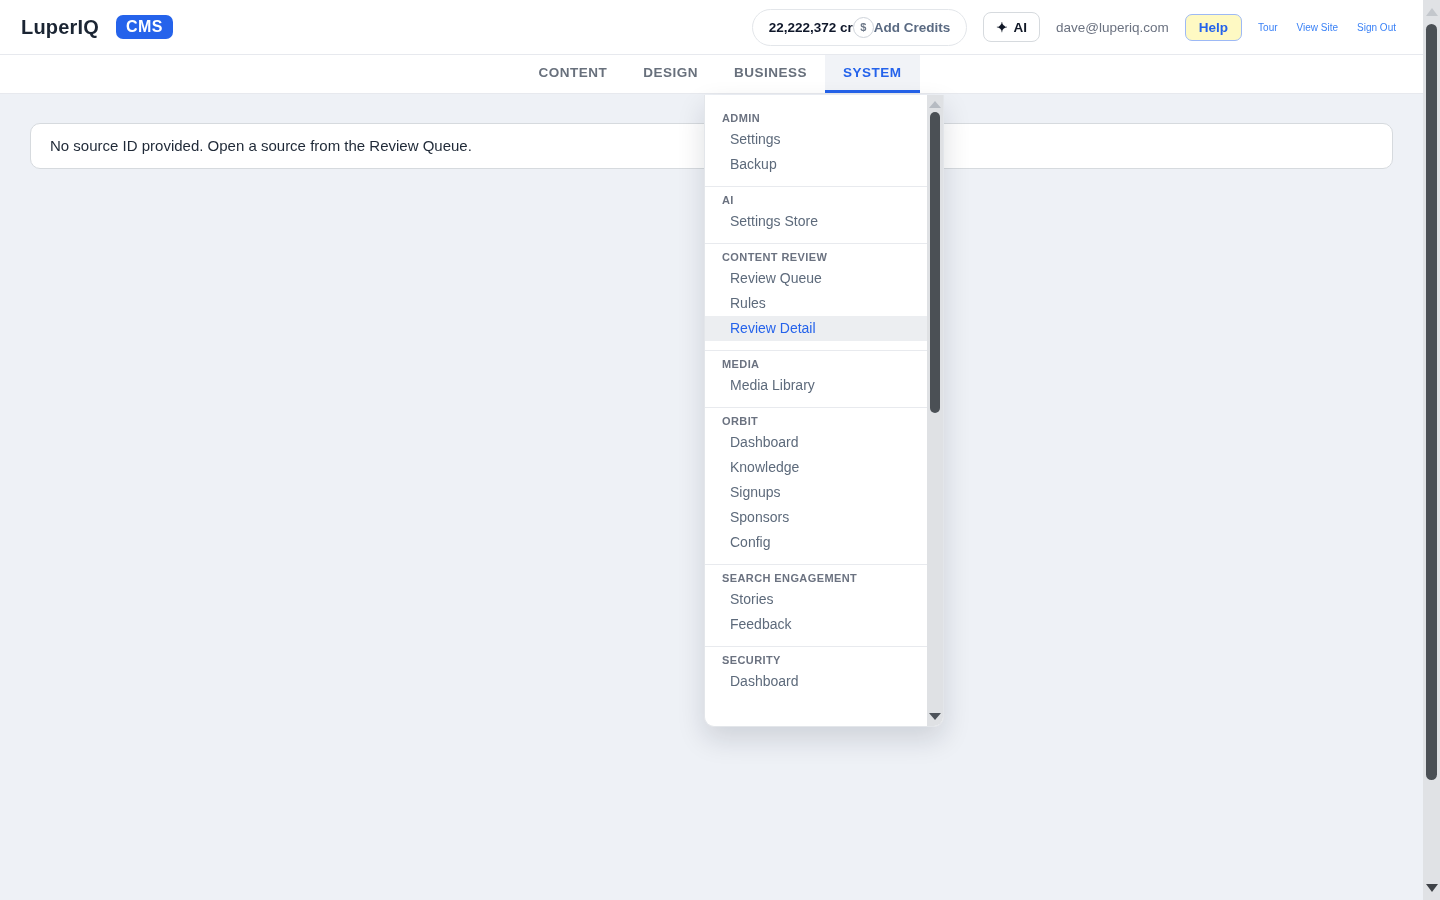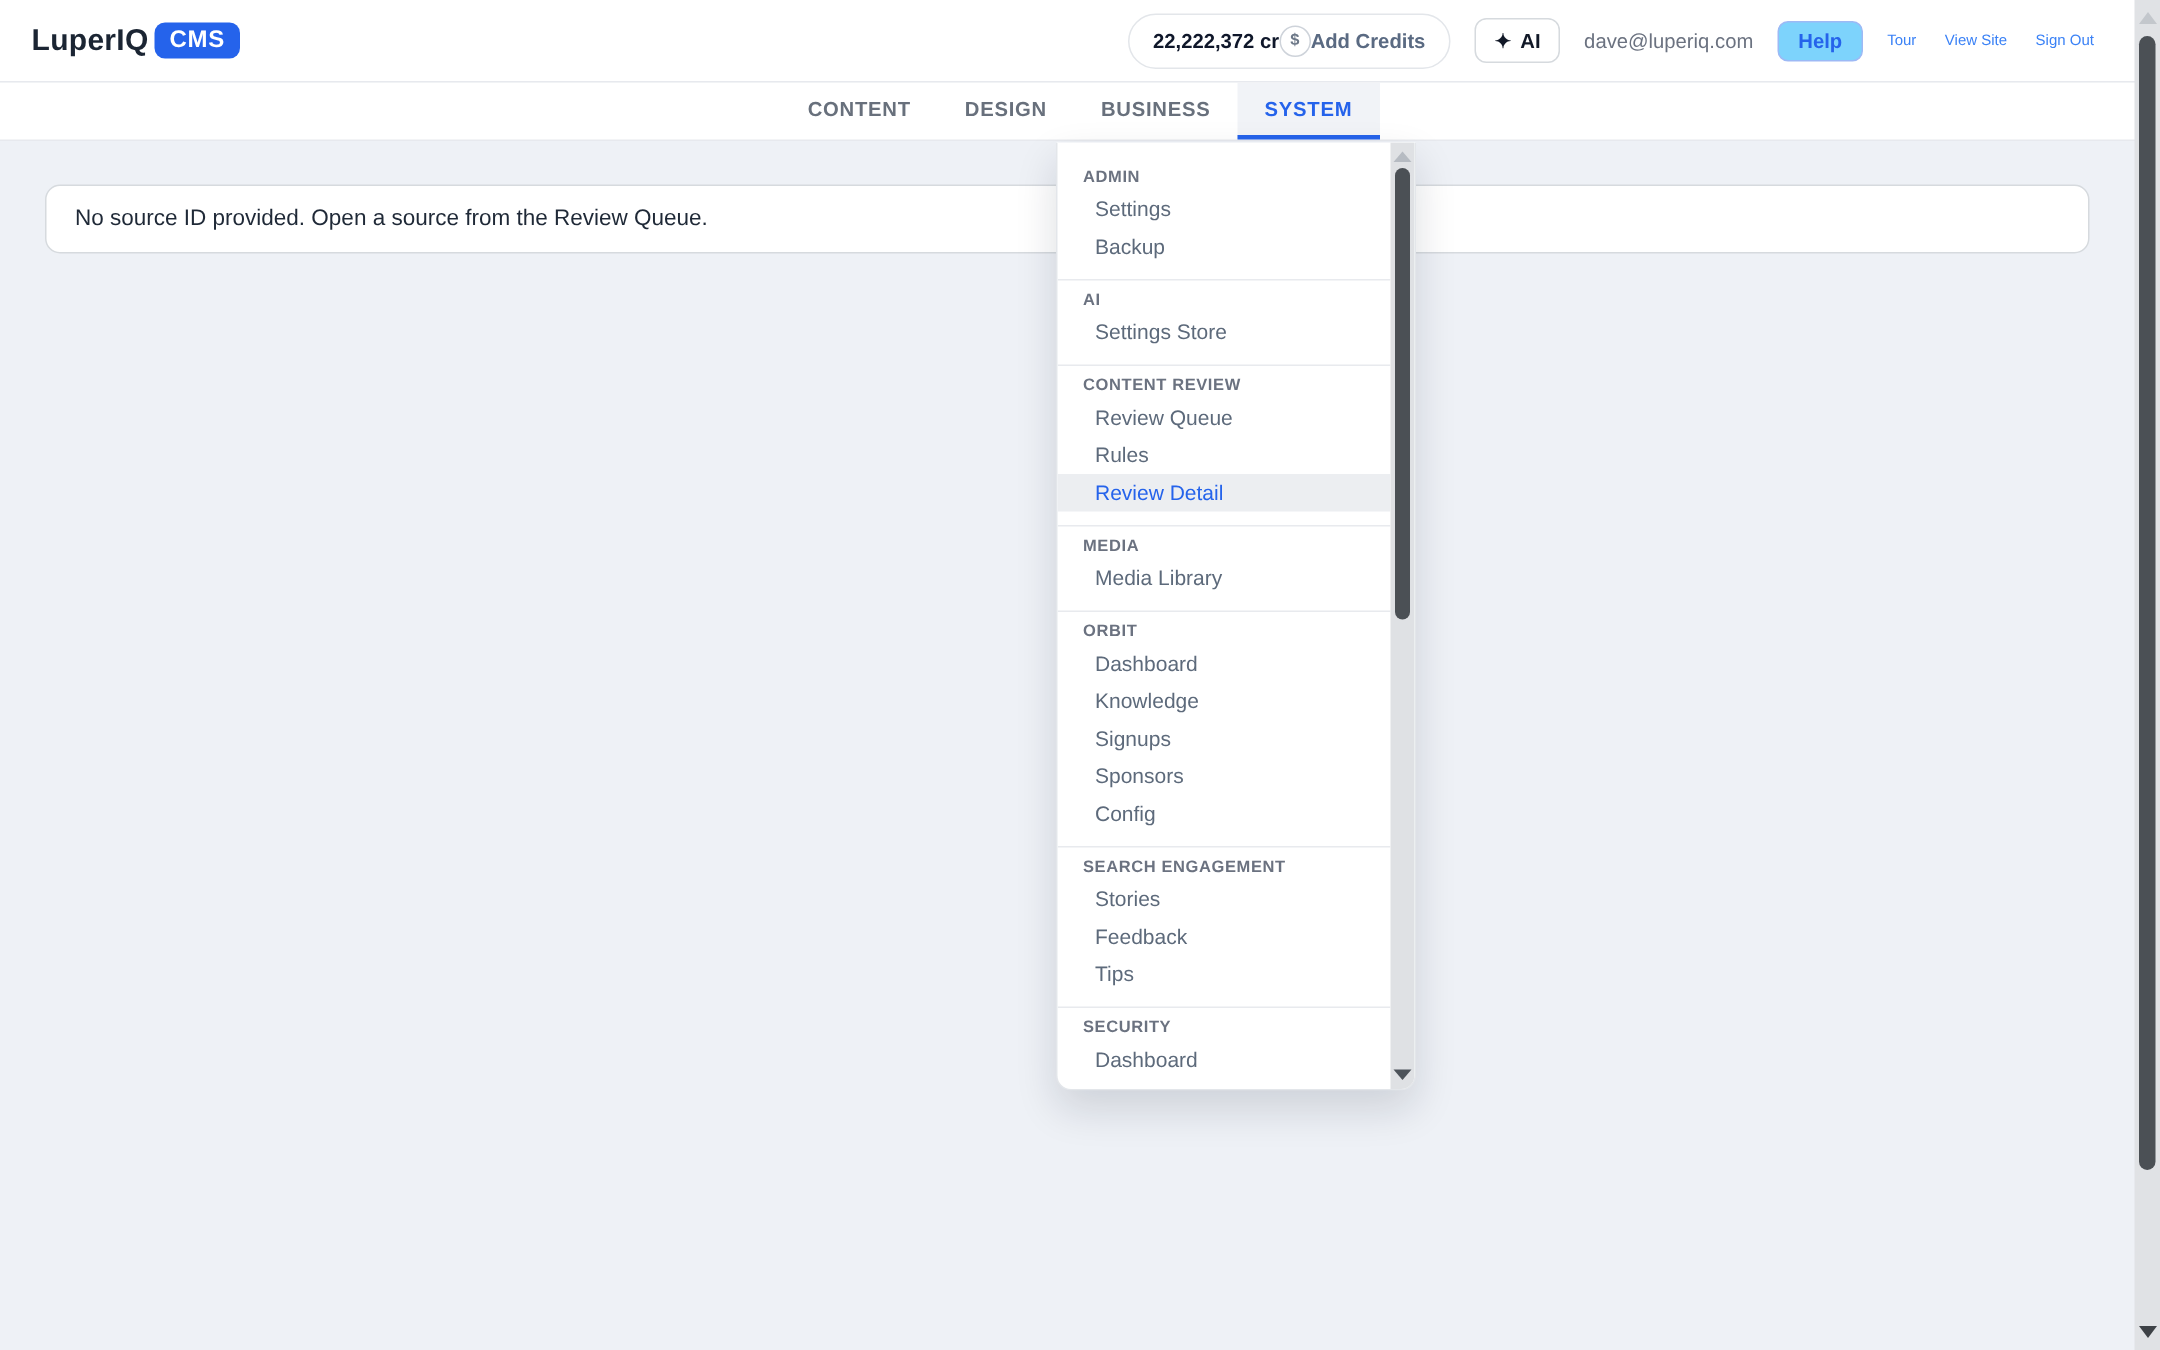--- a/index.html
+++ b/index.html
@@ -12,21 +12,21 @@
     color:#1f2937;
     position:relative;
   }
 
   
   header {
     height:55px; background:#fff; border-bottom:1px solid #e7e9ee;
     display:flex; align-items:center; justify-content:space-between;
     padding:0 44px 0 21px; position:relative; z-index:5;
   }
-  .header-left { display:flex; align-items:center; gap:4px; }
+  .header-left { display:flex; align-items:center; gap:17px; }
   .logo { font-size:20px; font-weight:700; color:#1b2533; letter-spacing:.2px; }
   .badge {
     background:var(--accent); color:#fff; font-size:16px; font-weight:700;
     padding:3px 10px; border-radius:7px; letter-spacing:.4px;
   }
   .header-right { display:flex; align-items:center; gap:16px; }
   .credits-pill {
     display:flex; align-items:center; 
     border:1px solid #e3e6ea; border-radius:20px; padding:7px 16px; background:#fff;
   }
@@ -37,21 +37,21 @@
     font-size:11px; font-weight:700; color:#6d7888;
   }
   .add-credits { font-size:13.5px; font-weight:700; color:#5a6a82; cursor:pointer; }
   .ai-btn {
     display:inline-flex; align-items:center; gap:6px;
     border:1px solid #d6dade; border-radius:8px; background:#fff;
     padding:6px 12px; font-family:inherit; font-size:13.5px; font-weight:700; color:#111827; cursor:pointer;
   }
   .email { font-size:13.5px; color:#6b7280; }
   .help-btn {
-    border:1.5px solid #9db9f5; border-radius:7px; background:#7dd3fc;
+    border:1.5px solid #9db9f5; border-radius:7px; background:#fef9c3;
     color:var(--accent); font-family:inherit; font-size:13.5px; font-weight:700;
     padding:5px 13px; cursor:pointer;
   }
   .header-links { display:flex; align-items:center; gap:19px; }
   .header-link { font-size:10px; color:#3b82f6; cursor:pointer; text-decoration:none; }
 
   
   .tabs-bar { height:39px; background:#fff; border-bottom:1px solid #e7e9ee; position:relative; z-index:4; }
   .tabs { display:flex; justify-content:center; height:100%; }
   .tab {
@@ -177,21 +177,20 @@
         <div class="menu-item">Dashboard</div>
         <div class="menu-item">Knowledge</div>
         <div class="menu-item">Signups</div>
         <div class="menu-item">Sponsors</div>
         <div class="menu-item">Config</div>
       </div>
       <div class="menu-section">
         <div class="section-header">SEARCH ENGAGEMENT</div>
         <div class="menu-item">Stories</div>
         <div class="menu-item">Feedback</div>
-        <div class="menu-item">Tips</div>
       </div>
       <div class="menu-section">
         <div class="section-header">SECURITY</div>
         <div class="menu-item">Dashboard</div>
       </div>
     </div>
   <div class="menu-scrollbar">
     <div class="sb-arrow up"></div>
     <div class="sb-thumb"></div>
     <div class="sb-arrow down"></div>

